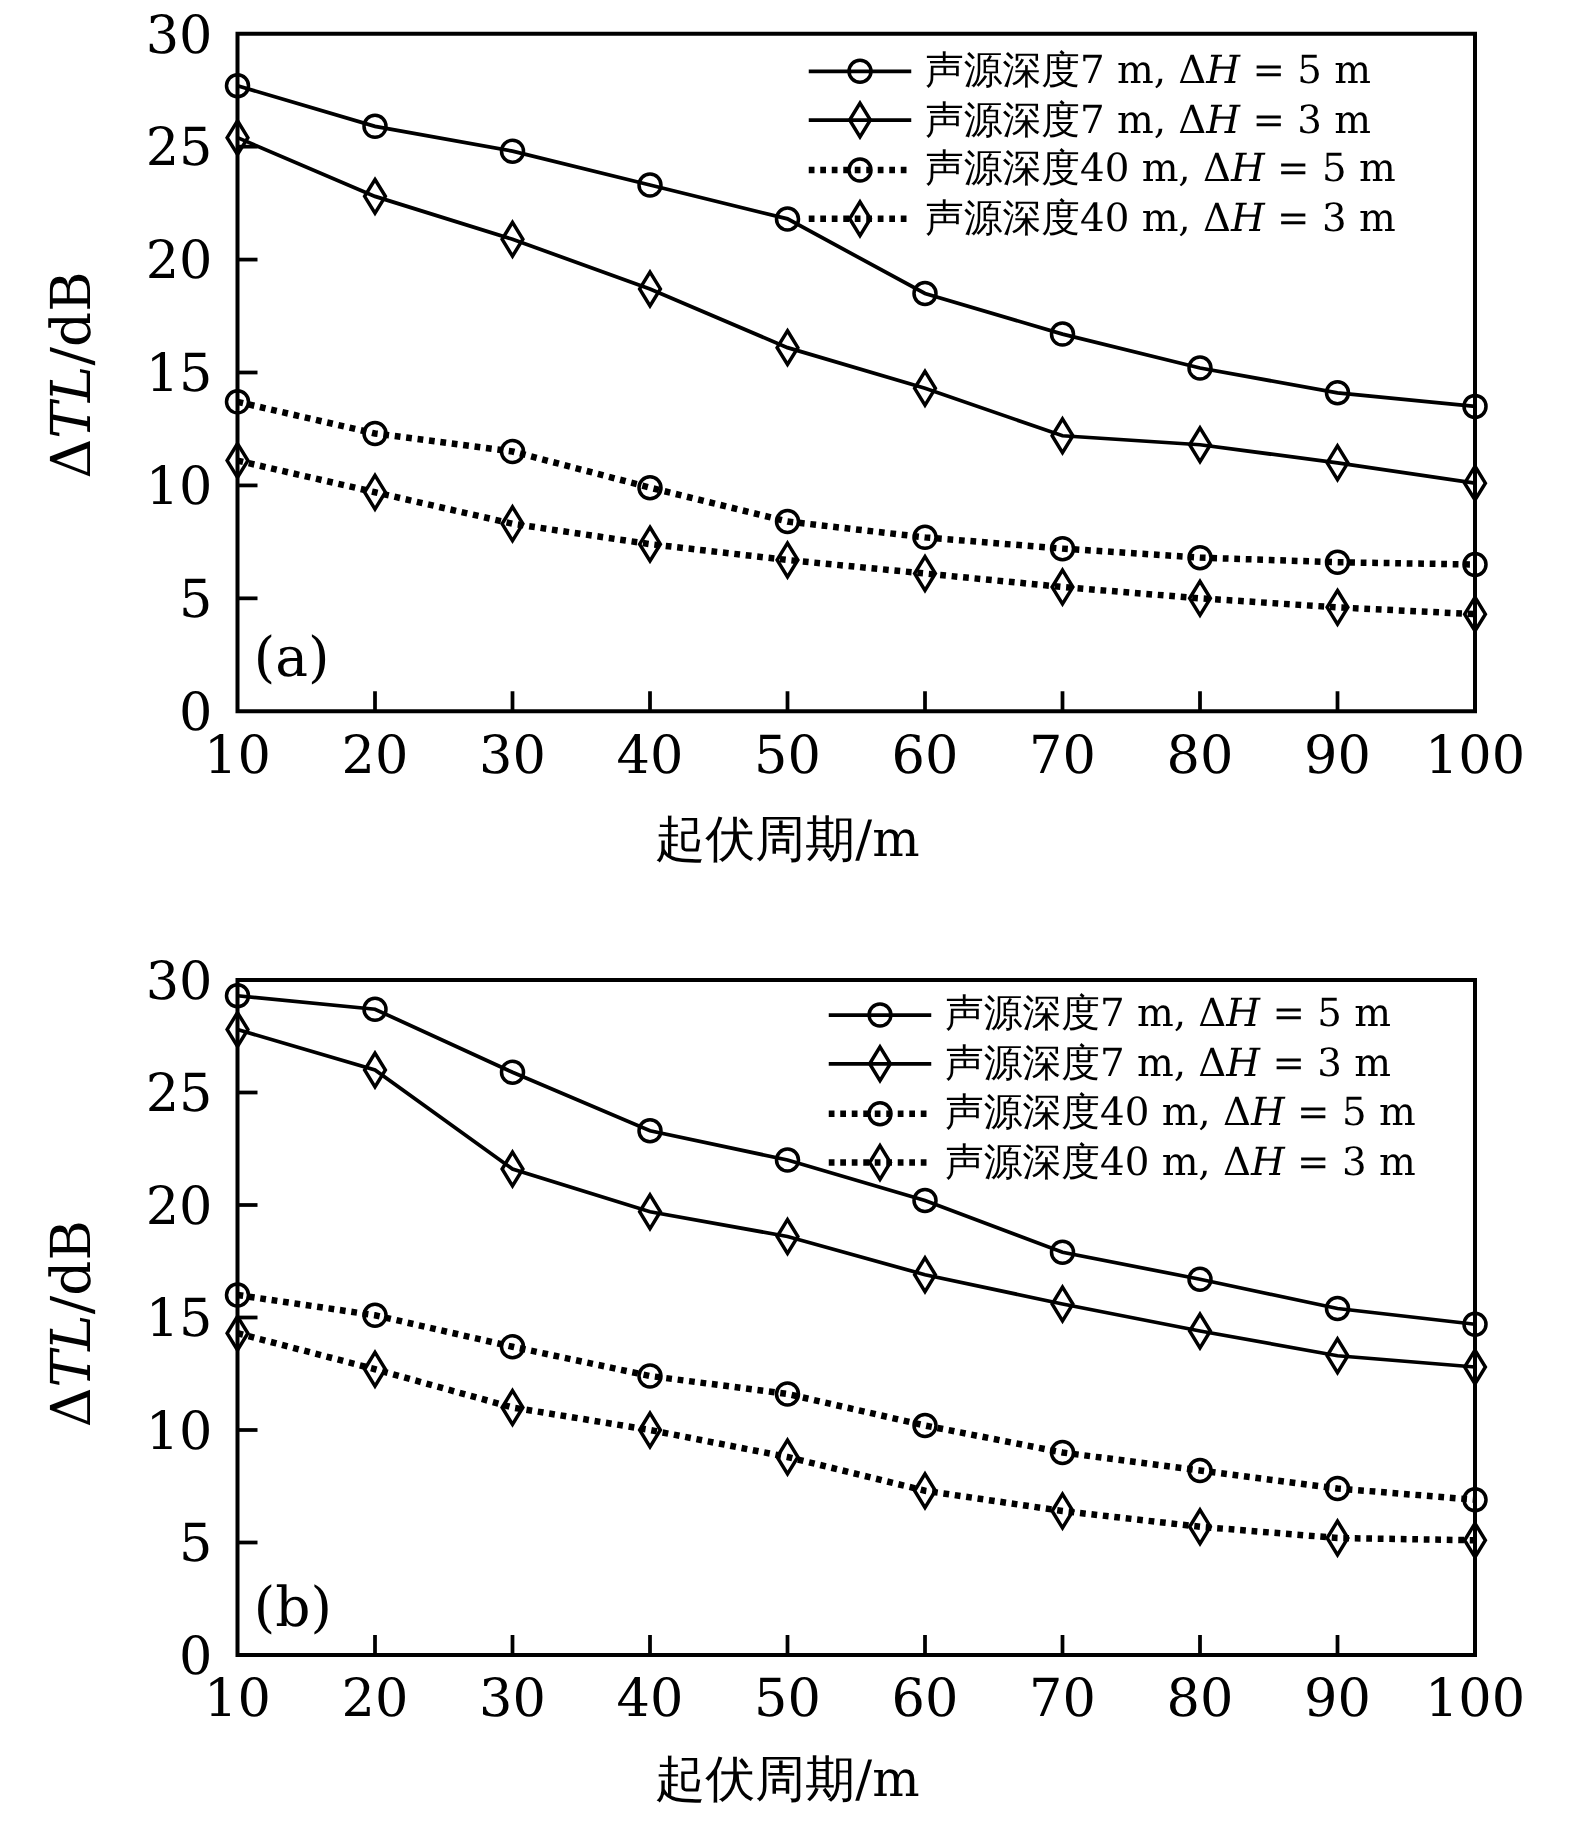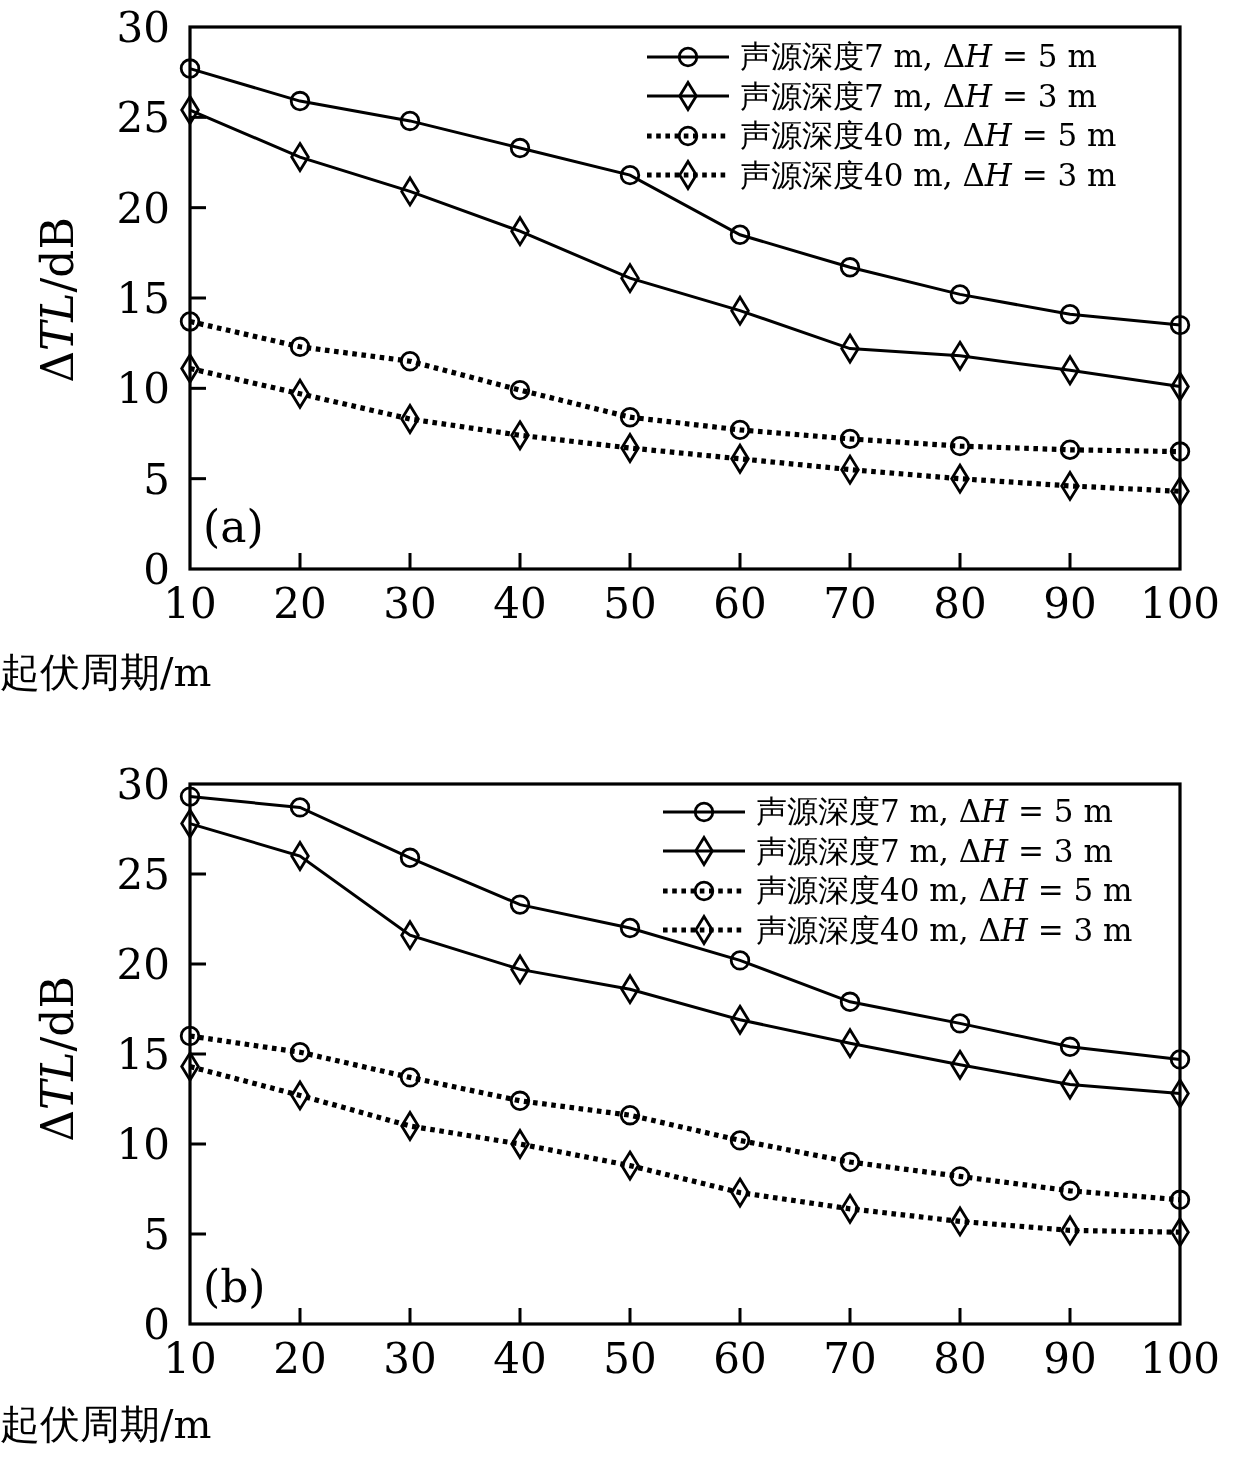--- a/index.html
+++ b/index.html
@@ -8,21 +8,21 @@
   .panel{position:absolute;left:0;width:1260px;}
   #panel-a{top:0;height:757px;}
   #panel-b{top:757px;height:708px;}
   svg.plot{position:absolute;left:0;top:0;width:100%;height:100%;display:block;}
   svg text{font-family:"DejaVu Serif","Liberation Serif",serif;fill:#000;}
   .ylabel{position:absolute;left:-242px;width:600px;height:60px;line-height:60px;
           text-align:center;font-size:44px;transform:rotate(-90deg);white-space:nowrap;}
   #panel-a .ylabel{top:270px;}
   #panel-b .ylabel{top:272px;}
   .ylabel i, .legend-label i{font-style:italic;}
-  .xlabel{position:absolute;left:0;width:1260px;font-size:40px;line-height:1.1;
+  .xlabel{position:absolute;left:0;width:1260px;text-align:center;font-size:40px;line-height:1.1;
           white-space:nowrap;}
   #panel-a .xlabel{top:650px;}
   #panel-b .xlabel{top:645px;}
   .panel-label{position:absolute;left:203px;font-size:44px;line-height:1.0;}
   #panel-a .panel-label{top:505px;}
   #panel-b .panel-label{top:508px;}
   .legend{position:absolute;}
   #panel-a .legend{left:646px;top:37px;}
   #panel-b .legend{left:662px;top:35px;}
   .legend-row{display:flex;align-items:center;height:39.5px;white-space:nowrap;}

